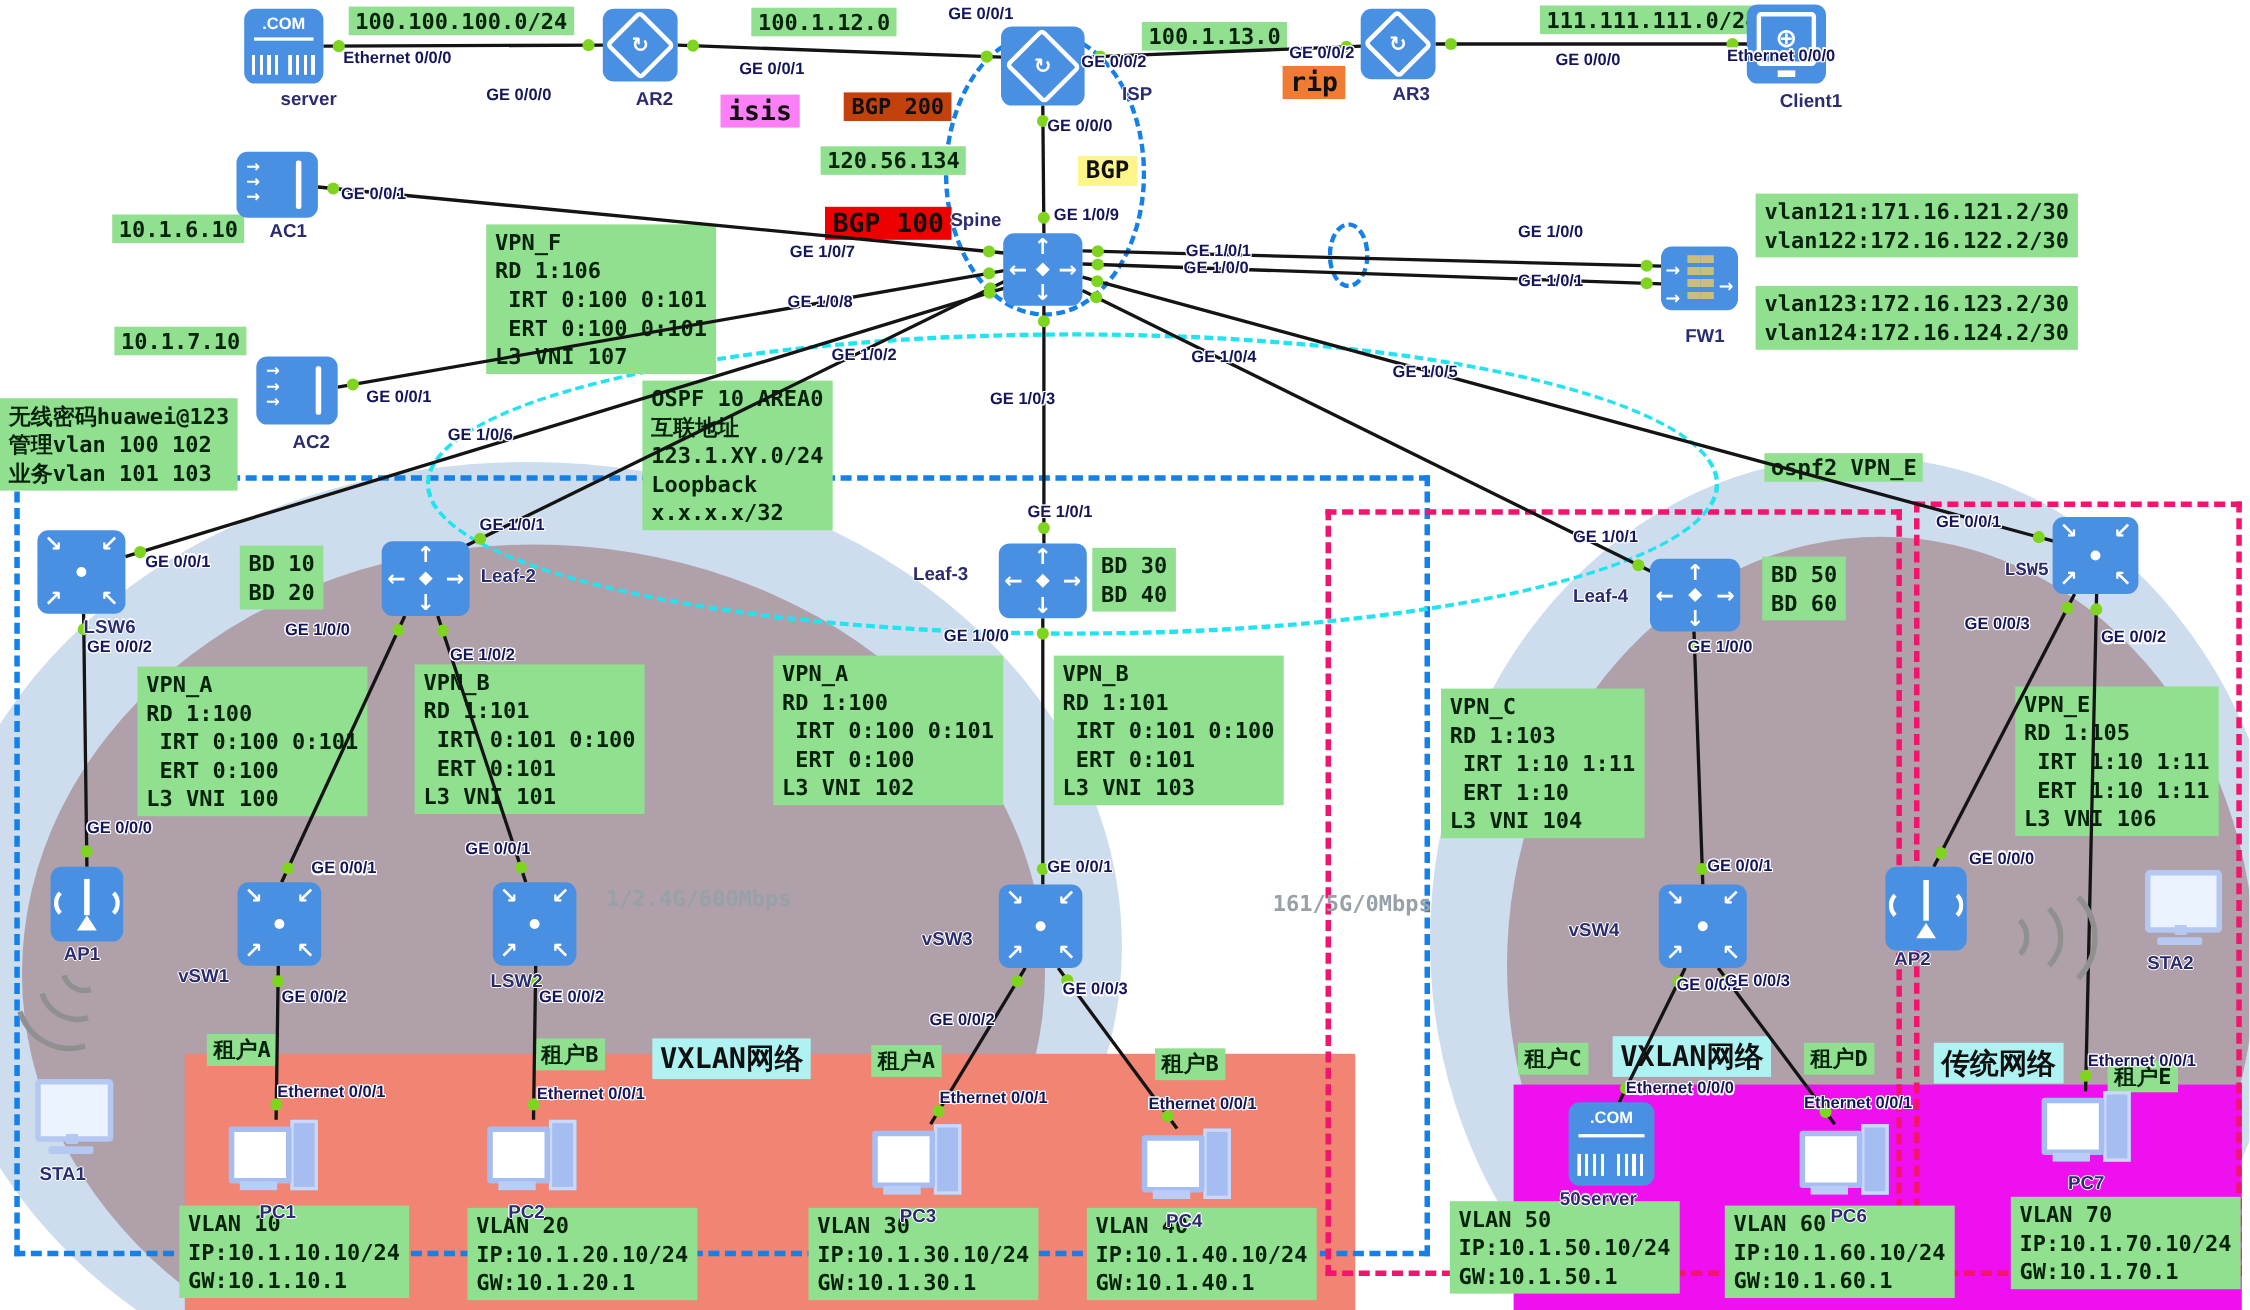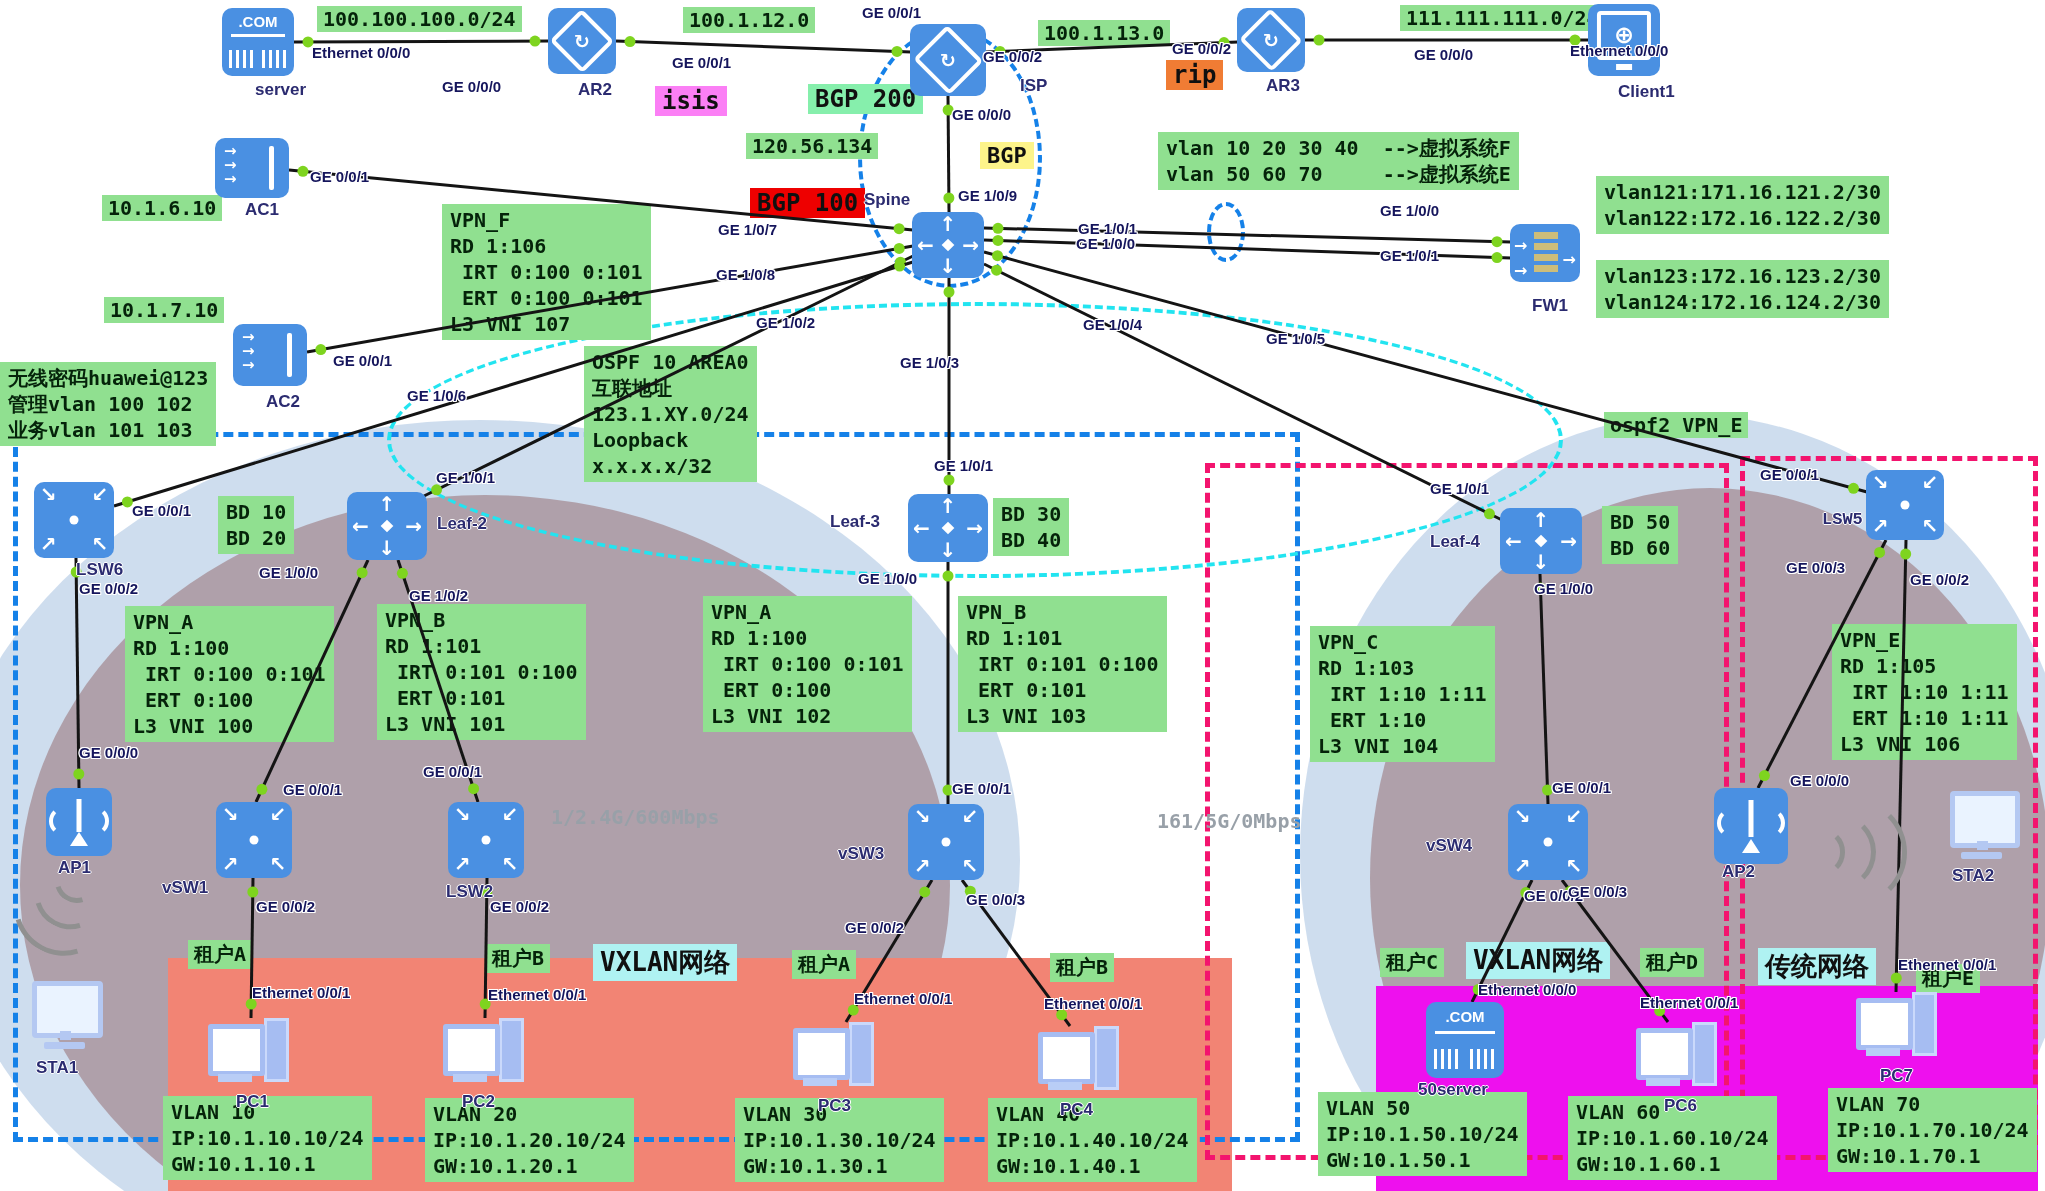--- a/index.html
+++ b/index.html
@@ -58,24 +58,20 @@
     <div style="position: absolute; left: 1300px; top: 415px; width: 780px; height: 880px; background: rgb(189, 210, 232); opacity: 0.75; border-radius: 50%; z-index: 1;"></div>
     <div style="position: absolute; left: 1370px; top: 488px; width: 680px; height: 780px; background: rgb(168, 145, 153); opacity: 0.8; border-radius: 50%; z-index: 1;"></div>
     <div style="position: absolute; left: 168px; top: 958px; width: 1064px; height: 233px; background: rgb(242, 132, 116); z-index: 2;"></div>
     <div style="position: absolute; left: 1376px; top: 986px; width: 662px; height: 205px; background: rgb(238, 16, 238); z-index: 2;"></div>
     <div style="position: absolute; left: 13px; top: 432px; width: 1287px; height: 710px; border: 5px dashed rgb(21, 129, 232); z-index: 3; box-sizing: border-box;"></div>
     <div style="position: absolute; left: 1205px; top: 463px; width: 524px; height: 697px; border: 5px dashed rgb(243, 20, 110); z-index: 3; box-sizing: border-box;"></div>
     <div style="position: absolute; left: 1740px; top: 456px; width: 298px; height: 704px; border: 5px dashed rgb(243, 20, 110); z-index: 3; box-sizing: border-box;"></div>
     <div style="position: absolute; left: 387px; top: 302px; width: 1176px; height: 276px; border: 4px dashed rgb(34, 228, 240); z-index: 3; box-sizing: border-box; border-radius: 50%;"></div>
     <div style="position: absolute; left: 858px; top: 28px; width: 184px; height: 260px; border: 4px dashed rgb(21, 129, 232); z-index: 3; box-sizing: border-box; border-radius: 50%;"></div>
     <div style="position: absolute; left: 1207px; top: 202px; width: 38px; height: 60px; border: 4px dashed rgb(21, 129, 232); z-index: 3; box-sizing: border-box; border-radius: 50%;"></div>
-    <div class="gbox" style="left: 1158px; top: 132px;">
-      <div>vlan 10 20 30 40  --&gt;虚拟系统F</div>
-      <div>vlan 50 60 70     --&gt;虚拟系统E</div>
-    </div>
     <div class="gbox" style="left: 1596px; top: 176px;">
       <div>vlan121:171.16.121.2/30</div>
       <div>vlan122:172.16.122.2/30</div>
     </div>
     <div class="gbox" style="left: 1596px; top: 260px;">
       <div>vlan123:172.16.123.2/30</div>
       <div>vlan124:172.16.124.2/30</div>
     </div>
     <div class="gbox" style="left: 442px; top: 204px;">
       <div>VPN_F</div>
@@ -525,21 +521,21 @@
     <span class="glabel" style="left: 104px; top: 297px;">10.1.7.10</span>
     <span class="glabel" style="left: 1604px; top: 412px;">ospf2 VPN_E</span>
     <span class="glabel" style="left: 188px; top: 940px;">租户A</span>
     <span class="glabel" style="left: 486px; top: 944px;">租户B</span>
     <span class="glabel" style="left: 792px; top: 950px;">租户A</span>
     <span class="glabel" style="left: 1050px; top: 953px;">租户B</span>
     <span class="glabel" style="left: 1380px; top: 948px;">租户C</span>
     <span class="glabel" style="left: 1640px; top: 948px;">租户D</span>
     <span class="glabel" style="left: 1916px; top: 964px;">租户E</span>
     <span class="slabel" style="left: 655px; top: 86px; background: rgb(251, 127, 245); color: rgb(16, 16, 16); font-size: 24px;">isis</span>
-    <span class="slabel" style="left: 808px; top: 84px; background: #86efac; color: rgb(16, 16, 16); font-size: 24px;">BGP 200</span>
+    <span class="slabel" style="left: 767px; top: 84px; background: #c2410c; color: rgb(16, 16, 16); font-size: 20px;">BGP 200</span>
     <span class="slabel" style="left: 750px; top: 188px; background: rgb(238, 0, 0); color: rgb(16, 16, 16); font-size: 24px;">BGP 100</span>
     <span class="slabel" style="left: 980px; top: 142px; background: rgb(253, 244, 138); color: rgb(16, 16, 16); font-size: 22px;">BGP</span>
     <span class="slabel" style="left: 1166px; top: 60px; background: rgb(240, 124, 52); color: rgb(16, 16, 16); font-size: 24px;">rip</span>
     <span class="slabel" style="left: 593px; top: 944px; background: rgb(175, 242, 242); color: rgb(16, 16, 16); font-size: 26px;">VXLAN网络</span>
     <span class="slabel" style="left: 1466px; top: 942px; background: rgb(175, 242, 242); color: rgb(16, 16, 16); font-size: 26px;">VXLAN网络</span>
     <span class="slabel" style="left: 1758px; top: 948px; background: rgb(175, 242, 242); color: rgb(16, 16, 16); font-size: 26px;">传统网络</span>
     <span class="slabel" style="left: 544px; top: 804px; background: transparent; color: rgb(152, 160, 168); font-size: 20px;">1/2.4G/600Mbps</span>
     <span class="slabel" style="left: 1150px; top: 808px; background: transparent; color: rgb(152, 160, 168); font-size: 20px;">161/5G/0Mbps</span>
     <div class="wifi" style="left: 18px; top: 858px; width: 100px; height: 100px; transform: rotate(118deg);">
       <span style="width: 34px; height: 34px; left: 0px; top: 33px; border-right-color: rgb(144, 144, 144);"></span>

